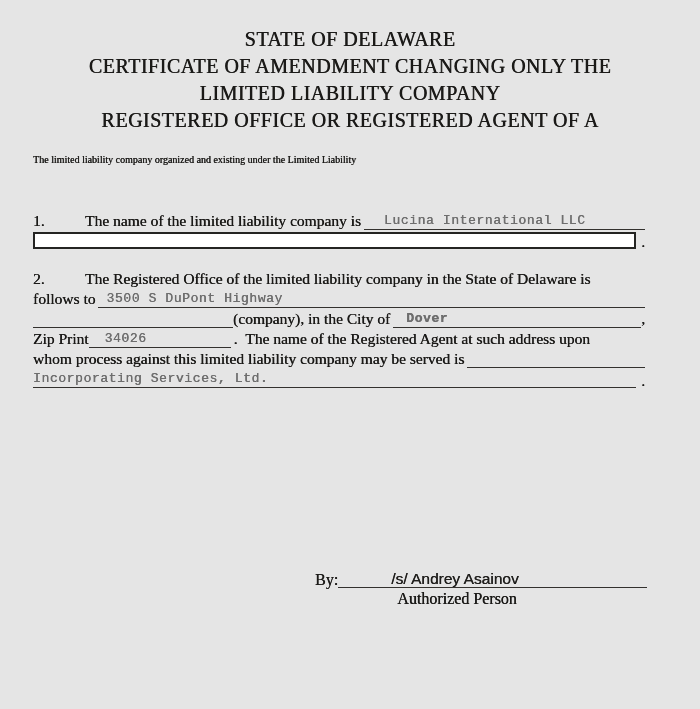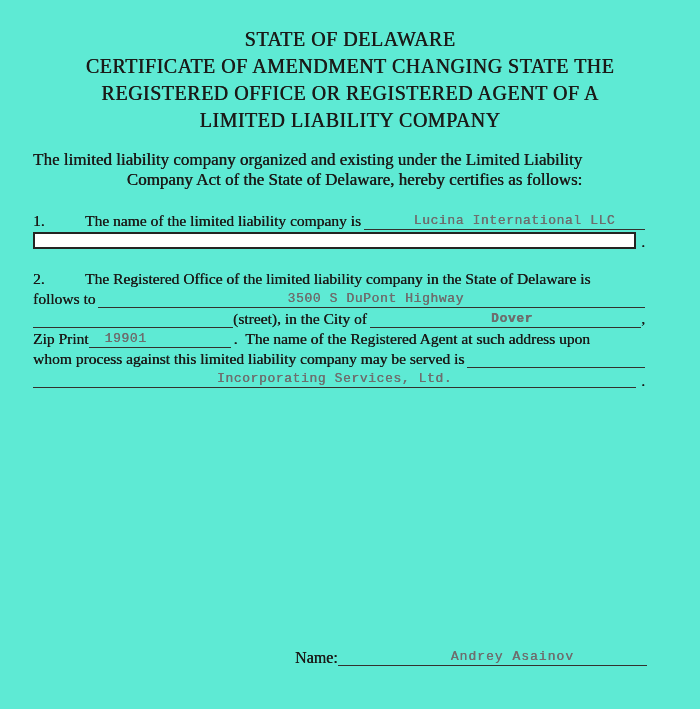--- a/index.html
+++ b/index.html
@@ -1,31 +1,31 @@
 <!DOCTYPE html>
 <html><head>
 <meta charset="utf-8">
 <style>
   html,body{margin:0;padding:0;background:#fff;}
   .page{
-    position:relative;width:700px;height:709px;background:#5eead4;
+    position:relative;width:700px;height:709px;background:#e5e5e5;
     font-family:"Liberation Serif",serif;color:#1b1a18;overflow:hidden;
   }
   .ink{text-shadow:0.35px 0 currentColor;}
   .title{
     position:absolute;top:26px;left:0;width:700px;text-align:center;
     font-size:20px;line-height:27px;letter-spacing:0.5px;
     text-shadow:0.5px 0 currentColor;
   }
-  .intro{position:absolute;left:33px;top:150px;font-size:17px;line-height:20px;text-align:right;}
+  .intro{position:absolute;left:33px;top:150px;font-size:10px;line-height:20px;}
   .block{position:absolute;left:33px;width:612px;font-size:15.5px;}
   .row{display:flex;align-items:flex-end;height:20px;line-height:19px;}
   .num{width:52px;}
   .ul{border-bottom:1.5px solid #33312e;align-self:stretch;display:flex;align-items:flex-end;}
-  .fill{flex:1;justify-content:center;}
+  .fill{flex:1;}
   .mono{
     font-family:"Liberation Mono","DejaVu Sans Mono",monospace;
     font-size:13px;letter-spacing:0.6px;color:#6e6e6e;line-height:17px;white-space:pre;
   }
   .sans{
     font-family:"Liberation Sans",sans-serif;font-size:15.5px;color:#201f1d;
     line-height:17px;text-shadow:0.3px 0 currentColor;white-space:pre;
   }
   .boxrow{display:flex;align-items:flex-end;margin-top:2px;}
   .box{flex:1;height:13px;border:2px solid #242422;background:#fff;}
@@ -47,28 +47,27 @@
   .cap-by{padding-right:28px;}
   .cap-name{padding-right:22px;}
 </style>
 </head>
 <body>
 
 <div class="page ink">
 
   <div class="title">
     <div>STATE OF DELAWARE</div>
-    <div>CERTIFICATE OF AMENDMENT CHANGING STATE THE</div>
+    <div>CERTIFICATE OF AMENDMENT CHANGING ONLY THE</div>
+    <div>LIMITED LIABILITY COMPANY</div>
     <div>REGISTERED OFFICE OR REGISTERED AGENT OF A</div>
-    <div>LIMITED LIABILITY COMPANY</div>
   </div>
 
   <div class="intro">
     <div>The limited liability company organized and existing under the Limited Liability</div>
-    <div>Company Act of the State of Delaware, hereby certifies as follows:</div>
   </div>
 
   <div class="block" style="top:210px;">
     <div class="row">
       <span class="num">1.</span>
       <span class="gap">The name of the limited liability company is</span>
       <span class="ul fill">
         <span class="mono pad-company">Lucina International LLC</span>
       </span>
     </div>
@@ -84,48 +83,51 @@
       <span>The Registered Office of the limited liability company in the State of Delaware is</span>
     </div>
     <div class="row">
       <span class="gap">follows to</span>
       <span class="ul fill">
         <span class="mono pad-street">3500 S DuPont Highway</span>
       </span>
     </div>
     <div class="row">
       <span class="ul w-blank"></span>
-      <span class="gap">(street), in the City of</span>
+      <span class="gap">(company), in the City of</span>
       <span class="ul fill">
         <span class="mono pad-city">Dover</span>
       </span>
       <span>,</span>
     </div>
     <div class="row">
       <span>Zip Print</span>
       <span class="ul w-zip">
-        <span class="mono pad-zip">19901</span>
+        <span class="mono pad-zip">34026</span>
       </span>
       <span class="pad-agent">. The name of the Registered Agent at such address upon</span>
     </div>
     <div class="row">
       <span class="gap">whom process against this limited liability company may be served is</span>
       <span class="ul fill"></span>
     </div>
     <div class="row">
       <span class="ul fill">
         <span class="mono">Incorporating Services, Ltd.</span>
       </span>
       <span class="tail">.</span>
     </div>
   </div>
 
+  <div class="sig" style="top:570px;">
+    <div class="sigrow byindent">
+      <span>By:</span>
+      <span class="ul fill">
+        <span class="sans pad-by">/s/ Andrey Asainov</span>
+      </span>
+    </div>
+    <div class="cap cap-by">Authorized Person</div>
+  </div>
 
   <div class="sig" style="top:648px;">
-    <div class="sigrow">
-      <span>Name:</span>
-      <span class="ul fill">
-        <span class="mono pad-name" style="letter-spacing:1px;">Andrey Asainov</span>
-      </span>
-    </div>
   </div>
 
 </div>
 
 </body></html>

